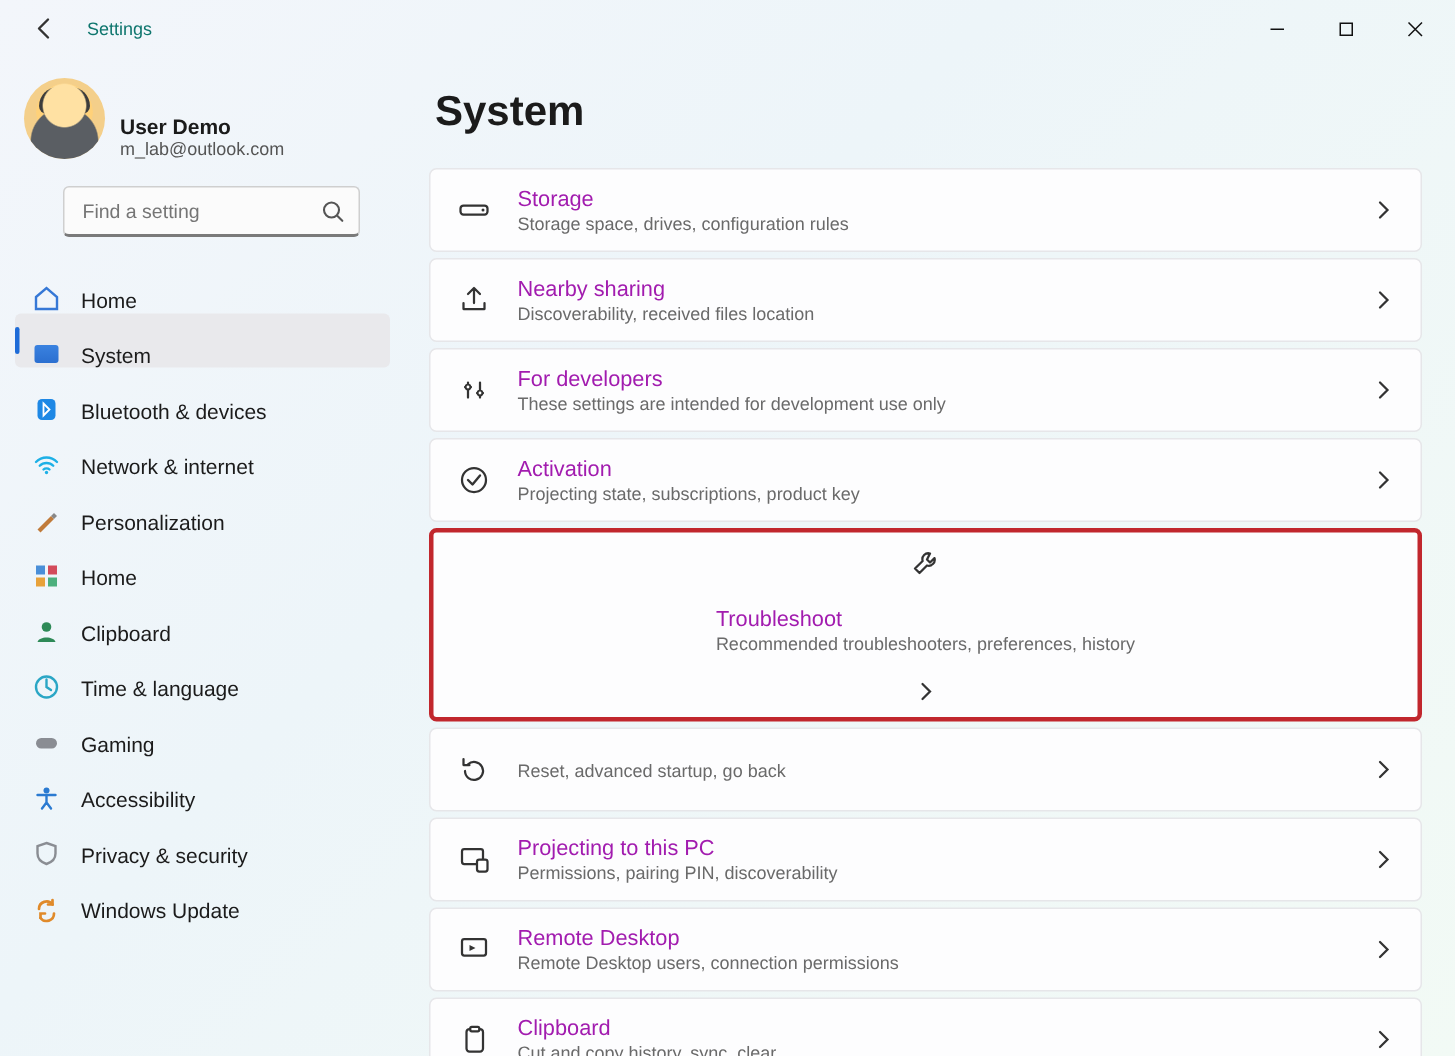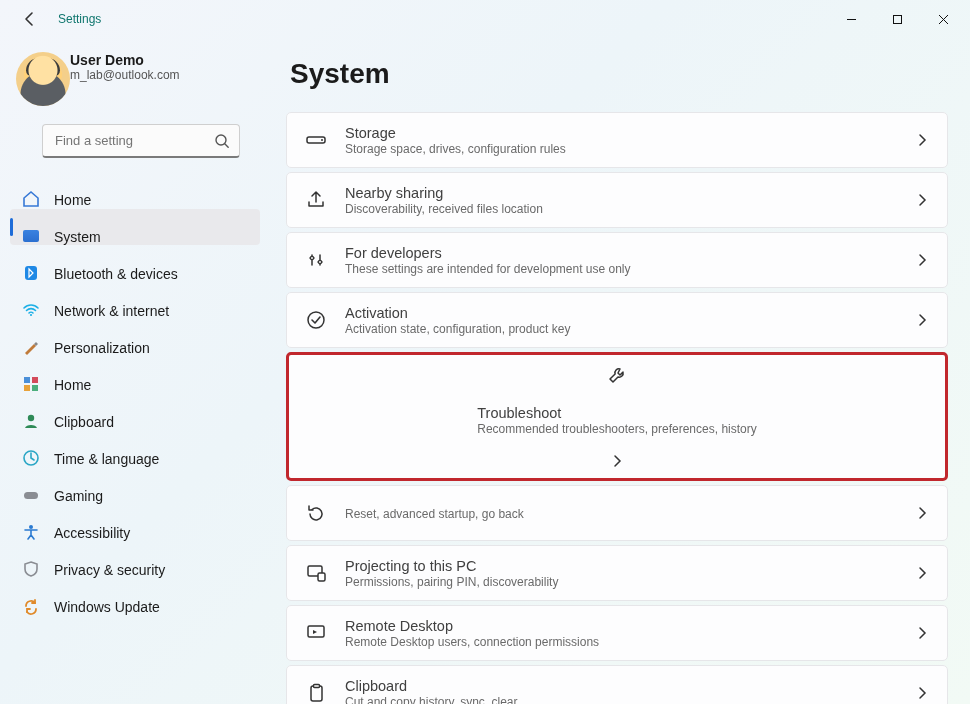--- a/index.html
+++ b/index.html
@@ -12,21 +12,21 @@
   .back-btn { width:20px; height:20px; display:flex; align-items:center; justify-content:center; color:#333; }
   .titlebar-title { font-size:12px; color:#0f766e; }
   .winctrl { display:flex; }
   .winbtn { width:46px; height:32px; display:flex; align-items:center; justify-content:center; }
   .winbtn svg { width:11px; height:11px; }
 
   .app { display:flex; height: calc(704px - 38px); }
 
   
   .sidebar { width: 268px; padding: 10px 8px 0 10px; display:flex; flex-direction:column; }
-  .user-block { display:flex; align-items:flex-start; padding: 4px 6px 18px 6px; }
+  .user-block { display:flex; align-items:flex-end; gap:10px; padding: 4px 6px 18px 6px; }
   .avatar { width:54px; height:54px; border-radius:50%; background: radial-gradient(circle at 50% 42%, #ffd179 0 45%, #f4cf8a 46% 100%); position:relative; overflow:hidden; }
   .avatar::after{ content:""; position:absolute; inset:0; background:
      radial-gradient(circle at 50% 34%, #ffe1a3 0 14px, transparent 15px),
      radial-gradient(circle at 50% 78%, #5a5e63 0 22px, transparent 23px); }
   .avatar .hair{ position:absolute; top:6px; left:10px; right:10px; height:18px; background:#3c3c3c; border-radius:14px 14px 6px 6px; }
   .user-name { font-weight:600; font-size:14px; }
   .user-email { font-size:12px; color:#555; }
 
   .search { position:relative; margin: 0 20px 14px 4px; padding-left: 28px; }
   .search input { width:100%; height:34px; border:1px solid #cfcfcf; border-bottom:2px solid #7a7a7a; border-radius:4px; background:#fbfbfb; padding:0 34px 0 12px; font-size:13px; outline:none; }
@@ -39,21 +39,21 @@
   .nav-item.active::before { content:""; position:absolute; left:0; top:9px; bottom:9px; width:3px; border-radius:2px; background:#1e6cd8; }
 
   
   .main { flex:1; padding: 20px 22px 0 18px; overflow-y:auto; }
   .page-title { font-size:28px; font-weight:600; margin: 0 0 22px 4px; }
   .cardlist { display:flex; flex-direction:column; gap:4px; padding-bottom:8px;}
   .card { display:flex; align-items:center; gap:18px; background:#fdfdfe; border:1px solid #e6e6e9; border-radius:5px; padding:10px 18px 10px 18px; min-height:56px; }
   .card.highlight { border:3px solid #c1272d;flex-direction:column; }
   .card .ico { width:22px; height:22px; color:#333; display:flex; align-items:center; justify-content:center; flex:0 0 22px;}
   .card .txt { flex:1; }
-  .card .title { font-size:14.5px; color:#404040; }
+  .card .title { font-size:14.5px; color:#a21caf; }
   .card .sub { font-size:12px; color:#6a6a6a; margin-top:1px; }
   .card .chev { width:14px; height:14px; color:#333; }
 
   
   .sq { width:16px; height:12px; border-radius:2px; }
 </style>
 </head>
 <body>
 
 <div class="titlebar">
@@ -271,21 +271,21 @@
 
       <div class="card">
         <span class="ico">
             <svg viewBox="0 0 22 22">
               <circle cx="11" cy="11" r="8" fill="none" stroke="currentColor" stroke-width="1.5"></circle>
               <path d="M7 11l3 3 5-6" fill="none" stroke="currentColor" stroke-width="1.6" stroke-linecap="round" stroke-linejoin="round"></path>
             </svg>
           </span>
         <div class="txt">
             <div class="title">Activation</div>
-            <div class="sub">Activation state, configuration, product key</div>
+            <div class="sub">Projecting state, subscriptions, product key</div>
           </div>
         <span class="chev"><svg viewBox="0 0 14 14">
               <path d="M5 2l5 5-5 5" fill="none" stroke="currentColor" stroke-width="1.5" stroke-linecap="round"></path>
             </svg></span>
       </div>
 
       <div class="card highlight">
         <span class="ico">
             <svg viewBox="0 0 22 22">
               <path d="M14 4a4 4 0 0 0-4.9 5L4 14l3 3 5-5a4 4 0 0 0 5-4.9L14 10l-2-2 2-4z" fill="none" stroke="currentColor" stroke-width="1.5" stroke-linejoin="round"></path>

